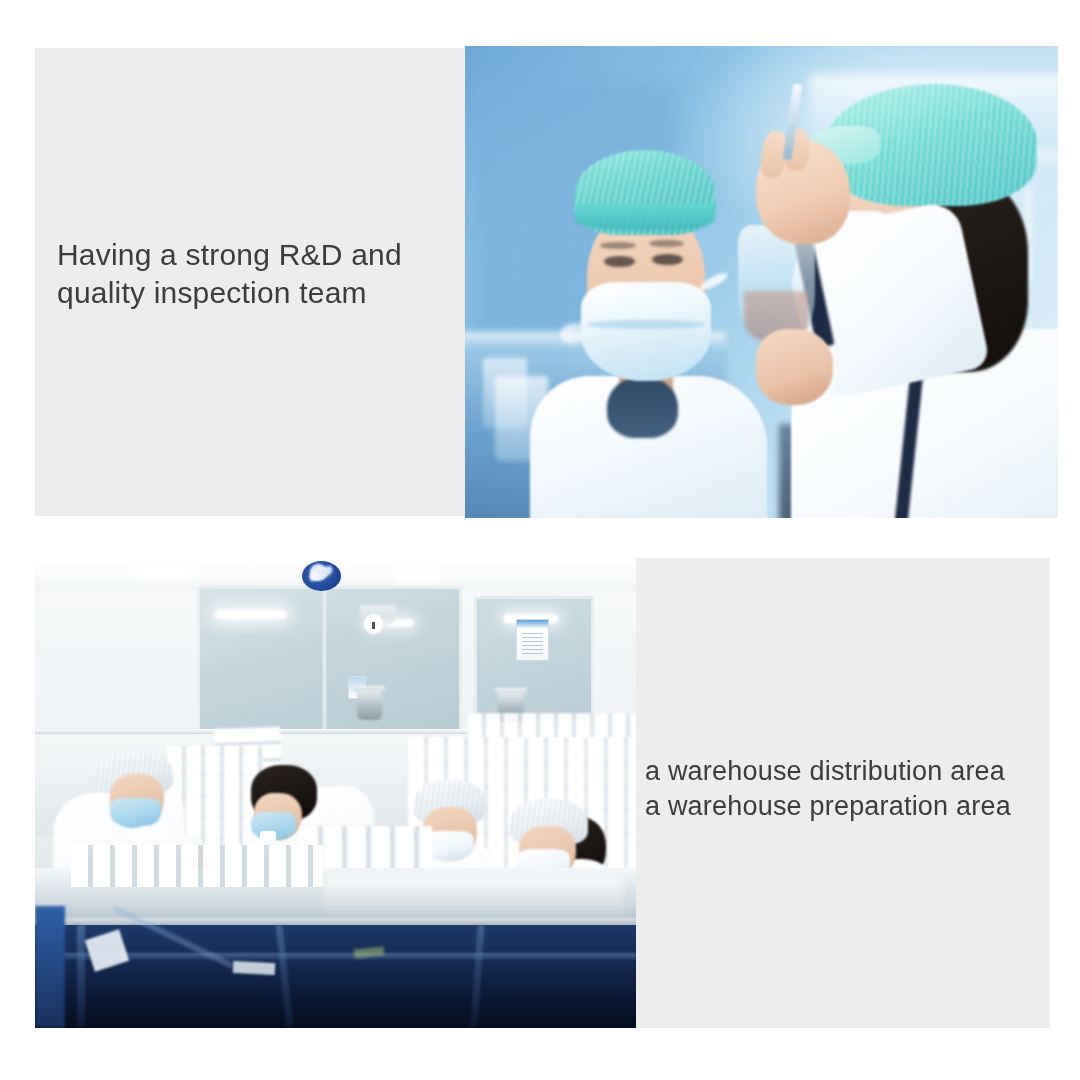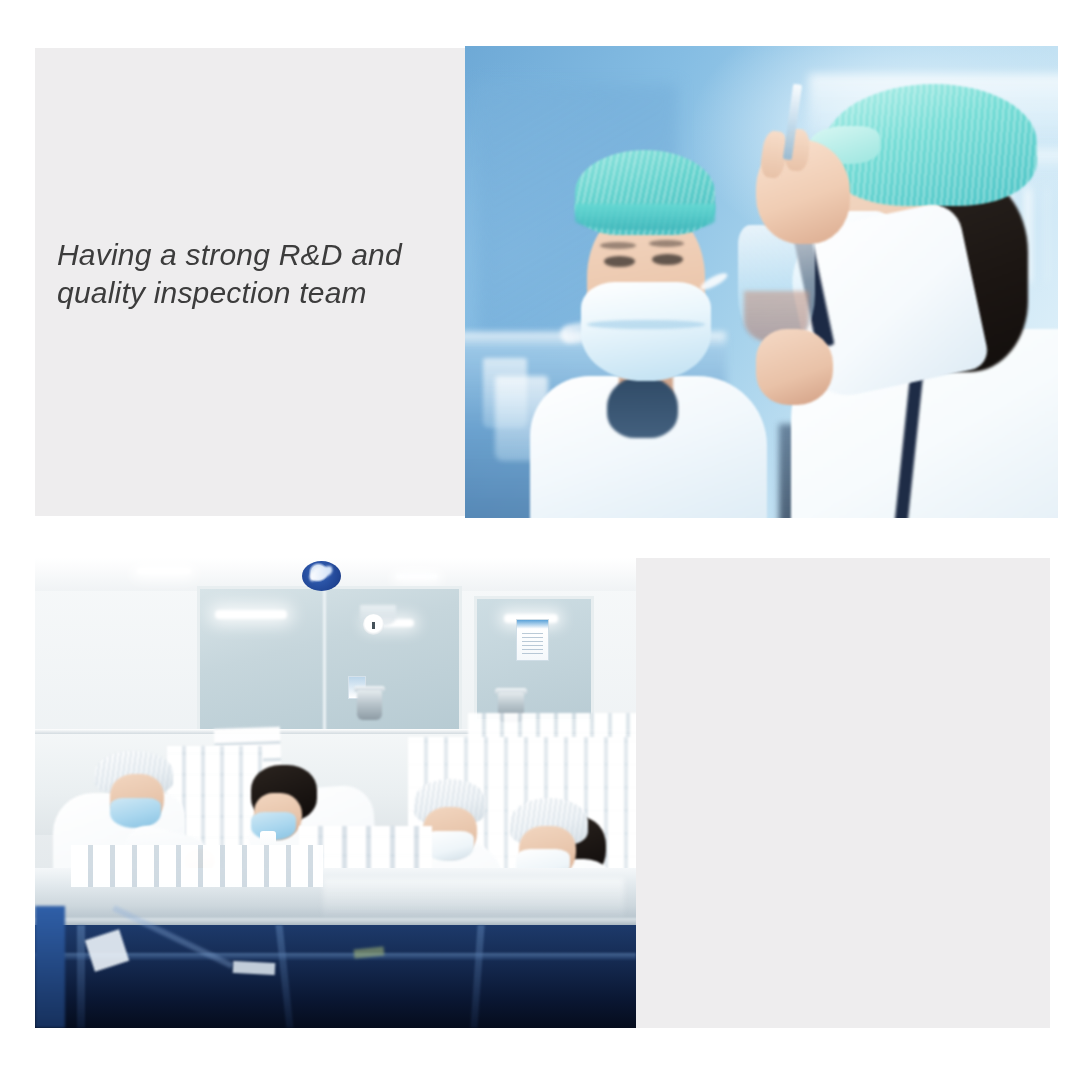--- a/index.html
+++ b/index.html
@@ -21,21 +21,20 @@
     background: #ffffff;
   }
 
   
   .section-top {
     position: absolute;
     left: 0;
     top: 0;
     width: 909px;
     height: 520px;
-    font-style: italic;
   }
   .panel-top {
     position: absolute;
     left: 35px;
     top: 48px;
     width: 442px;
     height: 468px;
     background: #eeedee;
   }
   .caption-top {
@@ -761,20 +760,22 @@
         <div class="lyr t-finger2"></div>
         <div class="lyr t-pipette"></div>
       </div>
     </div>
   </div>
 
   <div class="section-bottom">
 
     <div class="panel-bottom"></div>
 
+    <div class="caption-bottom">a warehouse distribution area
+a warehouse preparation area</div>
 
     <div class="photo-bottom">
       <div class="scene">
         <div class="lyr b-bg"></div>
         <div class="lyr b-wall"></div>
         <div class="lyr b-ceiling"></div>
         <div class="lyr b-ceil-light1"></div>
         <div class="lyr b-ceil-light2"></div>
         <div class="lyr b-window"></div>
         <div class="lyr b-window-mull"></div>

